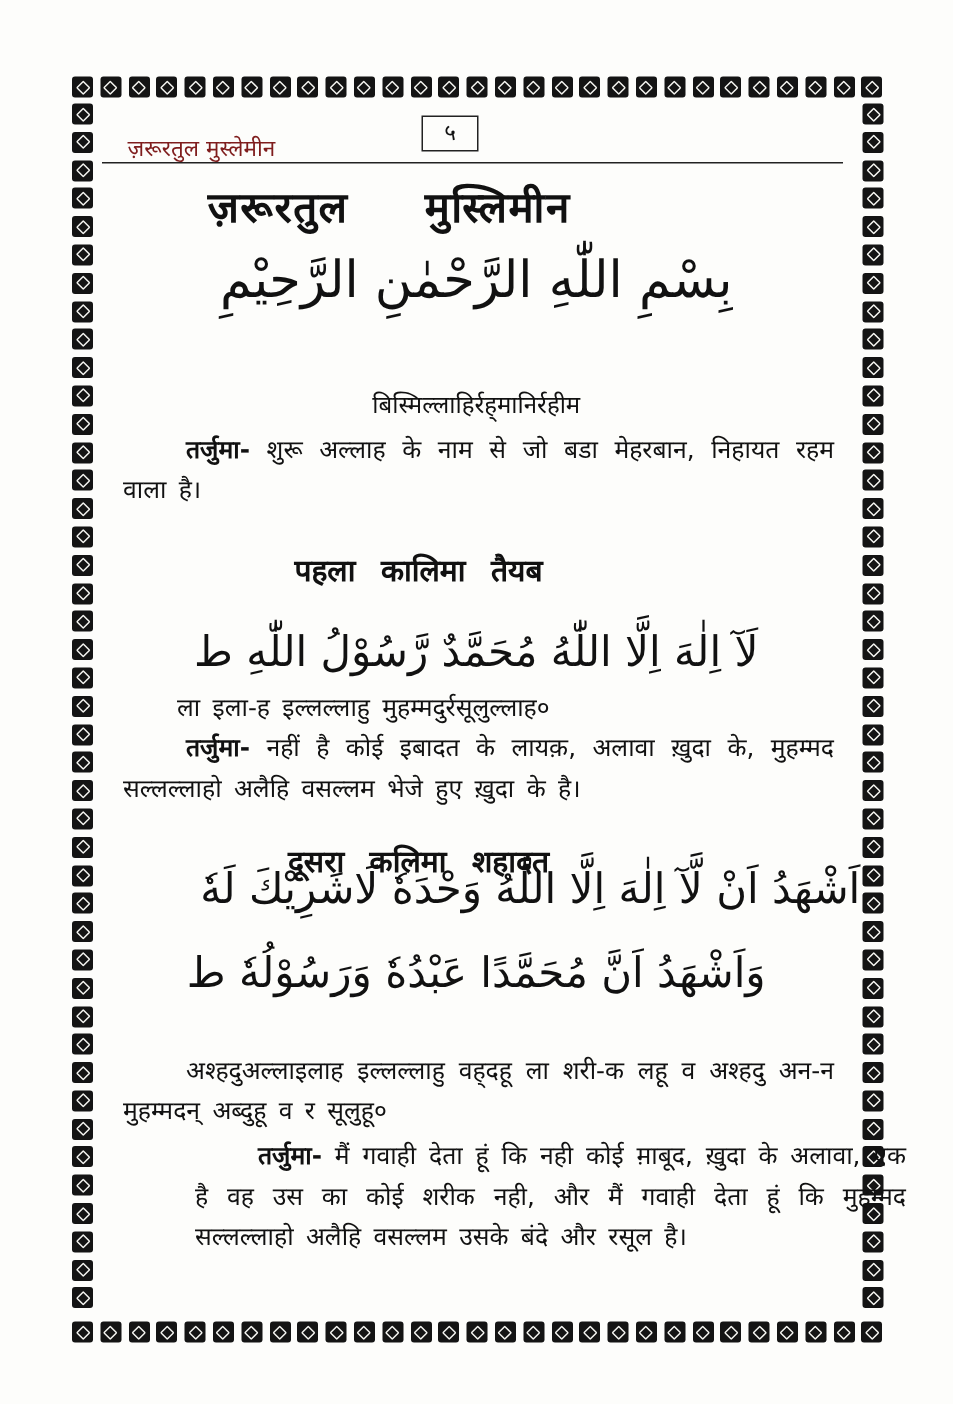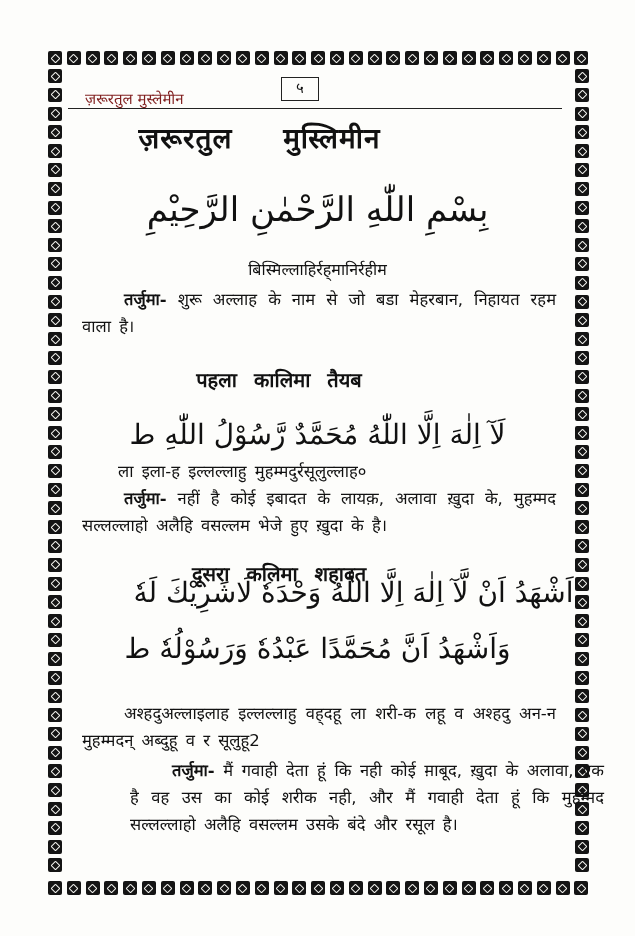--- a/index.html
+++ b/index.html
@@ -33,21 +33,21 @@
     position: absolute; left: 68px; top: 108px; width: 494px; height: 0; border-top: 1.6px solid #222;
   }
   .title {
     position: absolute; left: 0; width: 519px; top: 118px; text-align: center;
     font-size: 28px; font-weight: bold; letter-spacing: 1px; word-spacing: 40px;
   }
   .arabic {
     position: absolute; left: 0; width: 635px; text-align: center; direction: rtl;
     font-family: "DejaVu Serif", serif; color: #111;
   }
-  .bismillah { top: 166px; font-size: 34px; margin-top: 23px; }
+  .bismillah { top: 166px; font-size: 34px; }
   .center-line { position: absolute; left: 0; width: 635px; text-align: center; font-size: 16px; }
   .para {
     position: absolute; left: 82px; width: 474px; font-size: 16.5px; line-height: 27px;
     text-align: justify; word-spacing: 3px;
   }
   .indent { text-indent: 42px; }
   .label { font-weight: bold; }
   .section-head {
     position: absolute; left: 0; width: 558px; text-align: center;
     font-size: 20px; font-weight: bold; word-spacing: 10px;
@@ -227,16 +227,16 @@
 <div class="section-head" style="top:366px;">पहला कालिमा तैयब</div>
 <div class="arabic kalima1">لَآ اِلٰهَ اِلَّا اللّٰهُ مُحَمَّدٌ رَّسُوْلُ اللّٰهِ ط</div>
 <div class="para" style="top:458px; left:118px; width:440px;">ला इला-ह इल्लल्लाहु मुहम्मदुर्रसूलुल्लाह०</div>
 <div class="para indent" style="top:485px;">
   <span class="label">तर्जुमा-</span><span> नहीं है कोई इबादत के लायक़, अलावा ख़ुदा के, मुहम्मद सल्लल्लाहो अलैहि वसल्लम भेजे हुए ख़ुदा के है।</span>
 </div>
 
 <div class="section-head" style="top:560px;text-align:center;">दूसरा कलिमा शहादत</div>
 <div class="arabic kalima2a">اَشْهَدُ اَنْ لَّآ اِلٰهَ اِلَّا اللّٰهُ وَحْدَهٗ لَاشَرِيْكَ لَهٗ</div>
 <div class="arabic kalima2b">وَاَشْهَدُ اَنَّ مُحَمَّدًا عَبْدُهٗ وَرَسُوْلُهٗ ط</div>
-<div class="para indent" style="top:700px;">अश्हदुअल्लाइलाह इल्लल्लाहु वह्‌दहू ला शरी-क लहू व अश्हदु अन-न मुहम्मदन् अब्दुहू व र सूलुहू2</div>
+<div class="para indent" style="top:700px;">अश्हदुअल्लाइलाह इल्लल्लाहु वह्‌दहू ला शरी-क लहू व अश्हदु अन-न मुहम्मदन् अब्दुहू व र सूलुहू०</div>
 <div class="para indent" style="top:757px;margin-left:48px;">
   <span class="label">तर्जुमा-</span><span> मैं गवाही देता हूं कि नही कोई म़ाबूद, ख़ुदा के अलावा, एक है वह उस का कोई शरीक नही, और मैं गवाही देता हूं कि मुहम्मद सल्लल्लाहो अलैहि वसल्लम उसके बंदे और रसूल  है।</span>
 </div>
 
 </body></html>

